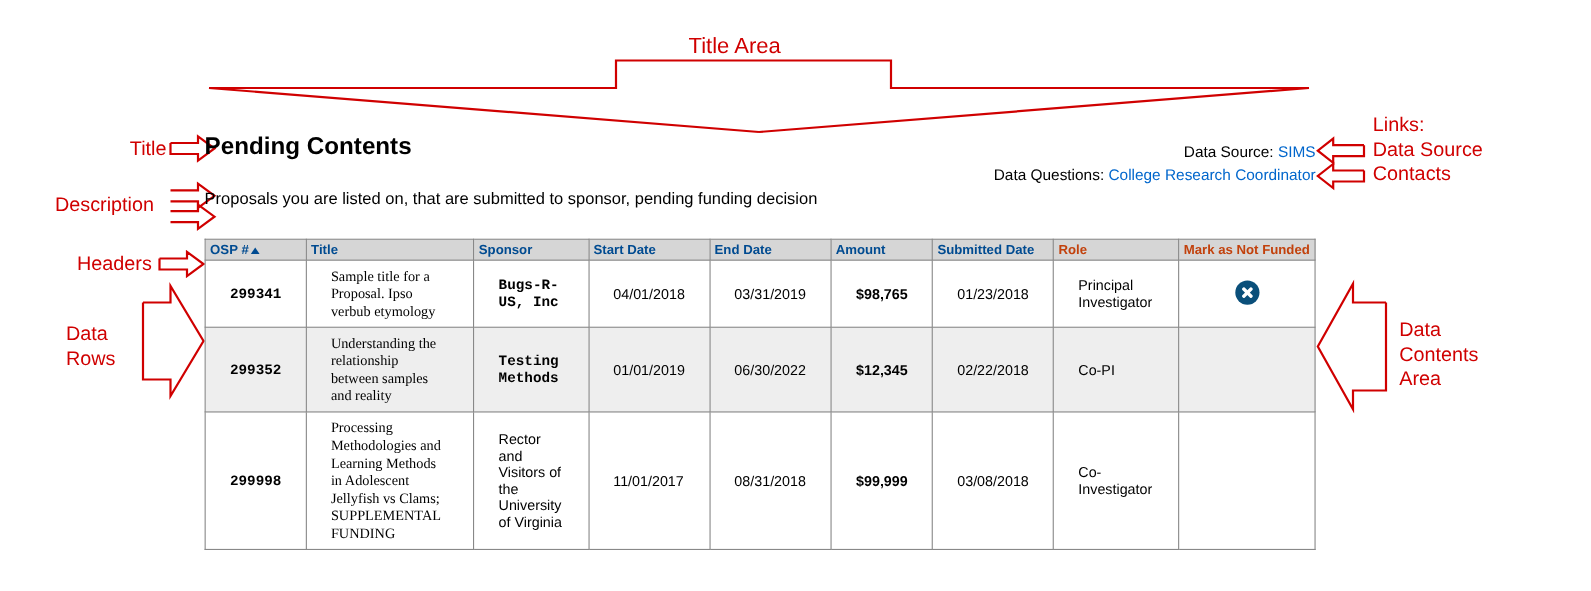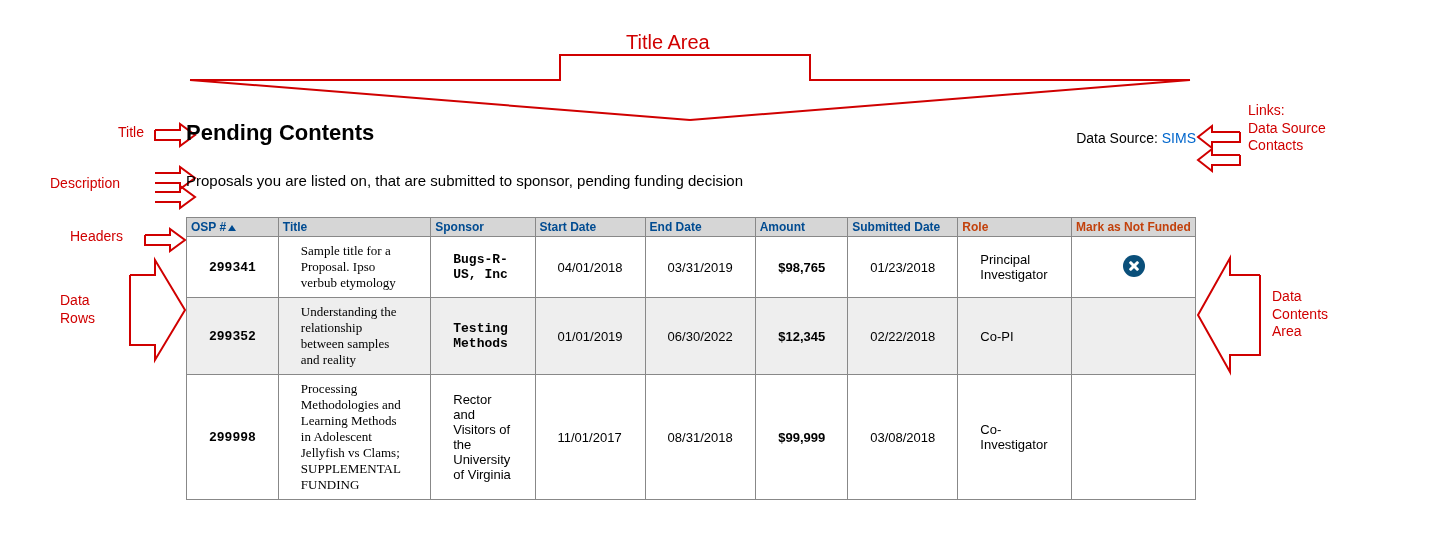--- a/index.html
+++ b/index.html
@@ -10,21 +10,21 @@
     color: #000;
     width: 1446px;
     height: 537px;
     position: relative;
     background: #fff;
   }
   .ann {
     position: absolute;
     color: #d00000;
     font-family: Arial, sans-serif;
-    font-size: 14px;
+    font-size: 18px;
     white-space: pre;
     line-height: 1.25;
   }
   .ann-svg {
     position: absolute;
     top: 0;
     left: 0;
     pointer-events: none;
   }
   .panel {
@@ -165,20 +165,23 @@
 <div class="ann" style="left:1272px; top:288px;">Data
 Contents
 Area</div>
 
 <div class="panel">
   <div class="title-row">
     <h1 class="page-title">Pending Contents</h1>
     <div class="links-block">
       <div>
         <span>Data Source: </span><a href="#">SIMS</a>
+      </div>
+      <div>
+        <span>Data Questions: </span><a href="#">College Research Coordinator</a>
       </div>
     </div>
   </div>
   <div class="desc">Proposals you are listed on, that are submitted to sponsor, pending funding decision</div>
 
   <table class="data">
     <thead>
       <tr>
         <th class="col-osp"><span>OSP #</span><span class="sort-asc"></span></th>
         <th class="col-title">Title</th>

